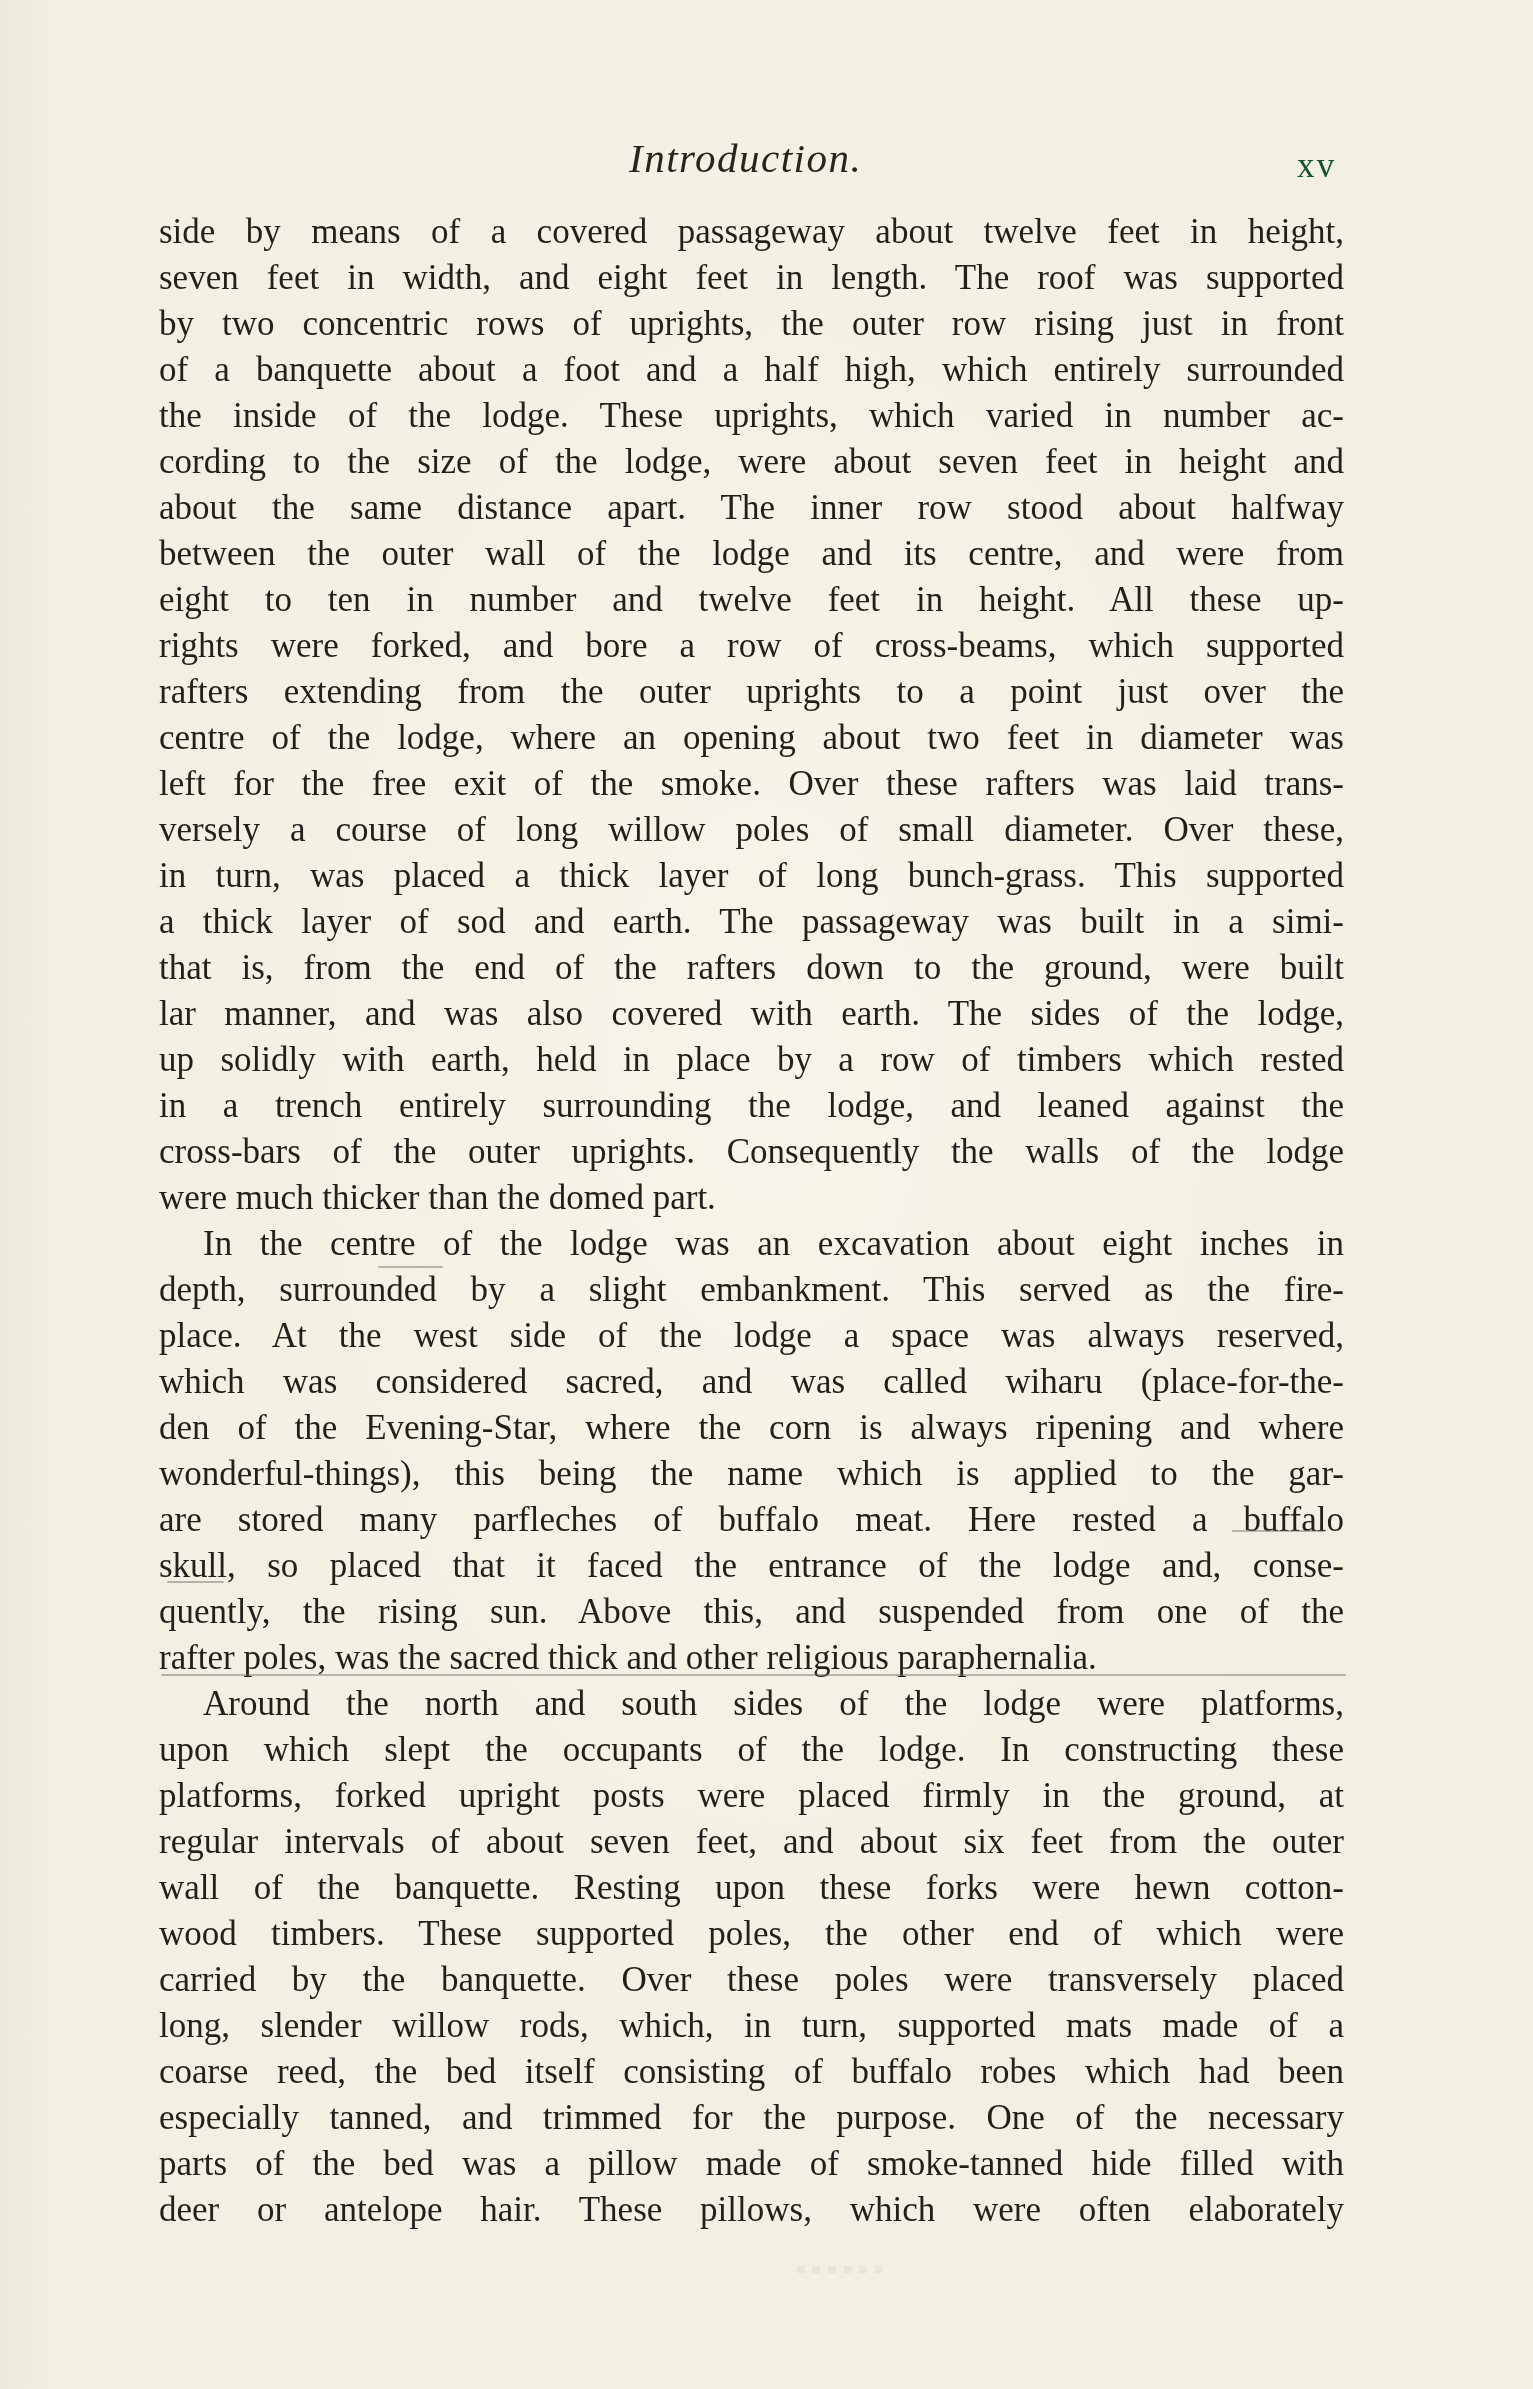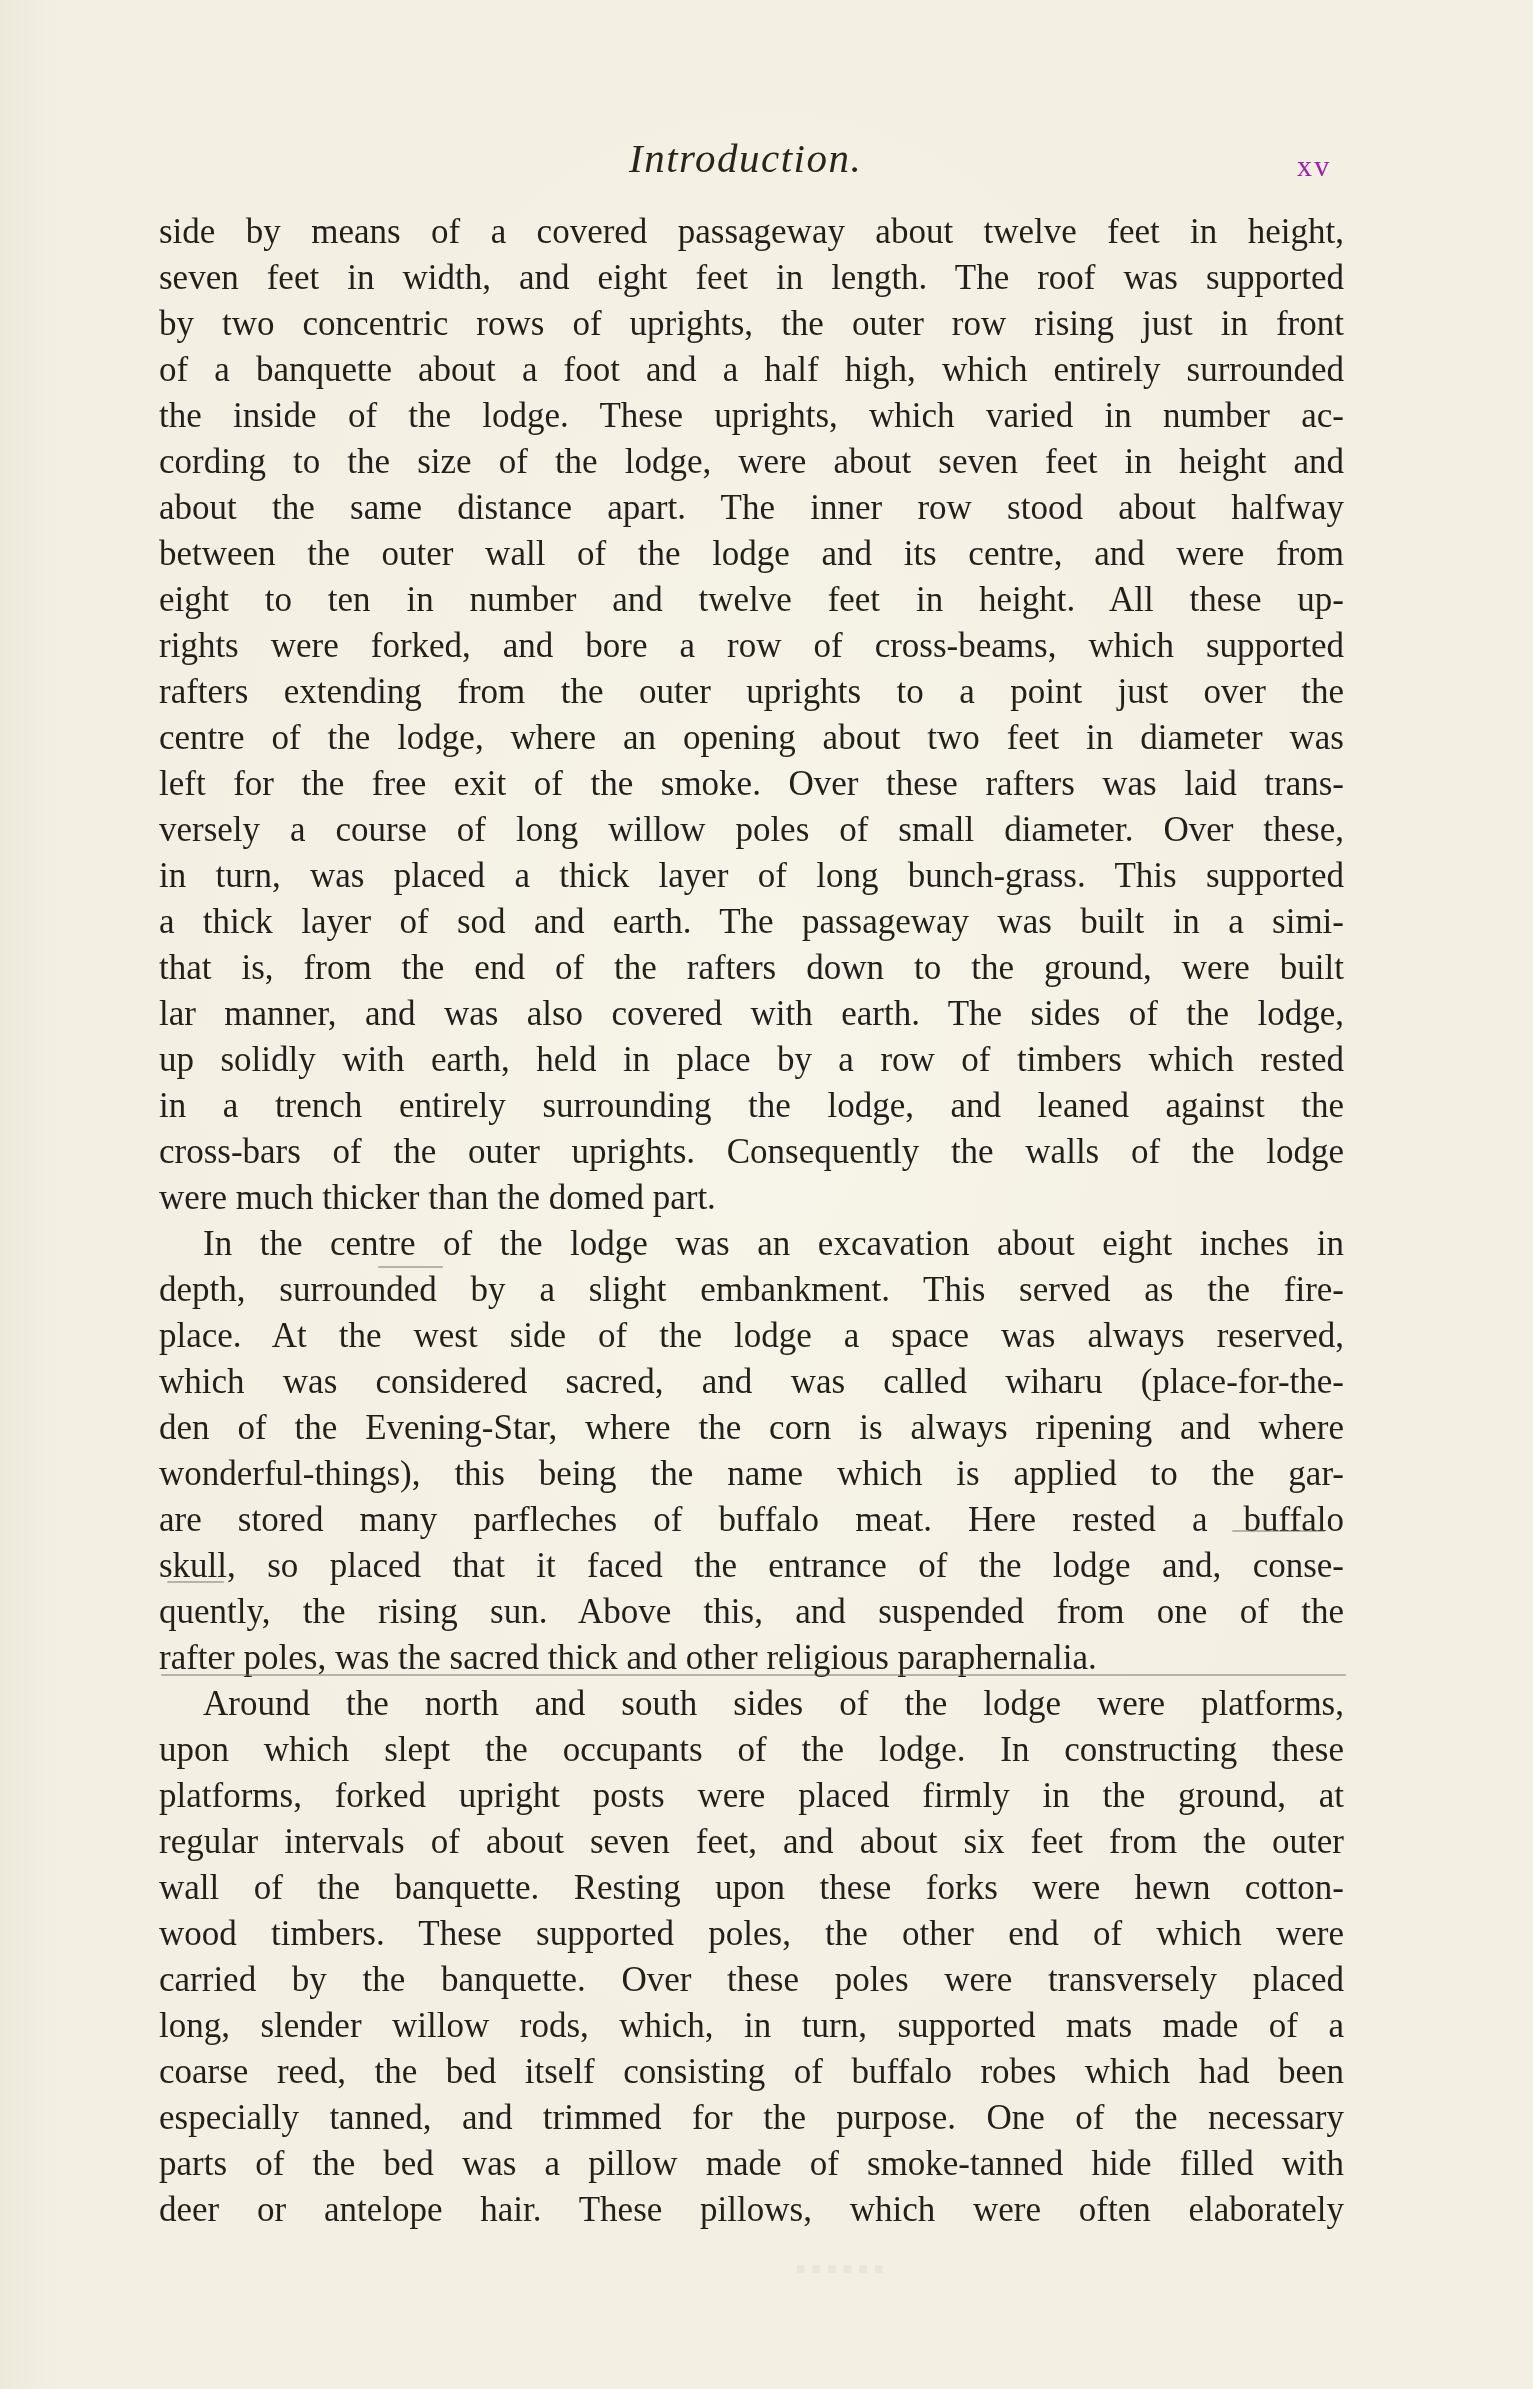--- a/index.html
+++ b/index.html
@@ -38,24 +38,24 @@
     font-size: 41px;
     line-height: 46px;
     letter-spacing: 1.5px;
     color: #2a241d;
     white-space: nowrap;
   }
   .head-folio {
     position: absolute;
     left: 1297px;
     top: 147px;
-    font-size: 30px;
+    font-size: 35px;
     line-height: 38px;
     letter-spacing: 2.3px;
-    color: #a21caf;
+    color: #14532d;
     white-space: nowrap;
   }
   .text-block {
     position: absolute;
     left: 159px;
     top: 209px;
     width: 1185px;
   }
   .line {
     display: block;

